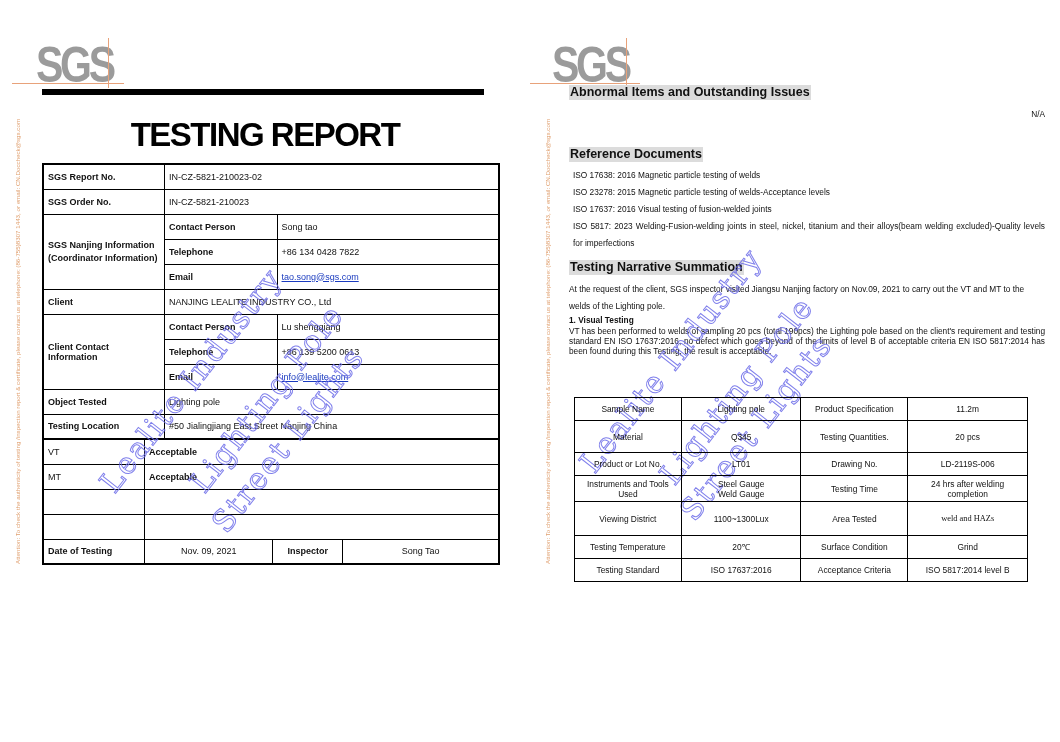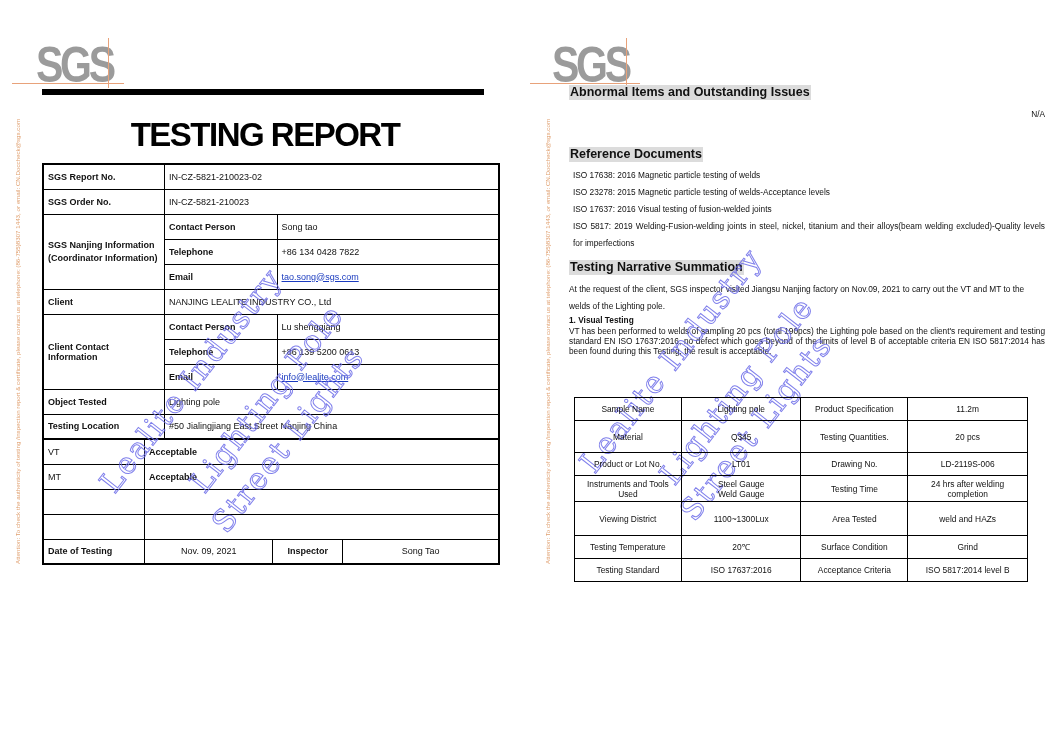--- a/index.html
+++ b/index.html
@@ -208,21 +208,21 @@
   <div class="side-text" style="left:14px;">Attention: To check the authenticity of testing /inspection report &amp; certificate, please contact us at telephone: (86-755)8307 1443, or email: CN.Doccheck@sgs.com</div>
 
   <div class="sec-head" style="top:69px;text-align:right;">Abnormal Items and Outstanding Issues</div>
   <div class="r-text" style="top:90px;text-align:right;">N/A</div>
 
   <div class="sec-head" style="top:131px;">Reference Documents</div>
   <div class="r-text" style="top:151px;">
     <p class="ref-item">ISO 17638: 2016 Magnetic particle testing of welds</p>
     <p class="ref-item">ISO 23278: 2015 Magnetic particle testing of welds-Acceptance levels</p>
     <p class="ref-item">ISO 17637: 2016 Visual testing of fusion-welded joints</p>
-    <p class="ref-item">ISO 5817: 2019 Welding-Fusion-welding joints in steel, nickel, titanium and their alloys(beam welding excluded)-Quality levels for imperfections</p>
+    <p class="ref-item">ISO 5817: 2023 Welding-Fusion-welding joints in steel, nickel, titanium and their alloys(beam welding excluded)-Quality levels for imperfections</p>
   </div>
 
   <div class="sec-head" style="top:244px;">Testing Narrative Summation</div>
   <div class="r-text" style="top:265px;">At the request of the client, SGS inspector visited Jiangsu Nanjing factory on Nov.09, 2021 to carry out the VT and MT to the welds of the Lighting pole.</div>
   <div class="r-text b" style="top:298px; line-height:12px;">1. Visual Testing</div>
   <div class="r-text" style="top:310px; line-height:10px;">
     <p>VT has been performed to welds of sampling 20 pcs (total 190pcs) the Lighting pole based on the client's requirement and testing standard EN ISO 17637:2016, no defect which goes beyond of the limits of level B of acceptable criteria EN ISO 5817:2014 has been found during this Testing, the result is acceptable.</p>
   </div>
 
   <div class="wm" style="left:70px; top:428px;">Lealite Industry</div>
@@ -291,21 +291,21 @@
         <td style="height: 26px; white-space: pre-line;">Instruments and Tools Used</td>
         <td style="height: 26px; white-space: pre-line;">Steel Gauge
 Weld Gauge</td>
         <td style="height: 26px; white-space: pre-line;">Testing Time</td>
         <td style="height: 26px; white-space: pre-line;">24 hrs after welding completion</td>
       </tr>
       <tr>
         <td style="height: 23px; white-space: pre-line;">Viewing District</td>
         <td style="height: 23px; white-space: pre-line;">1100~1300Lux</td>
         <td style="height: 34px; white-space: pre-line;">Area Tested</td>
-        <td style="height: 19px; white-space: pre-line;">weld and HAZs</td>
+        <td style="height: 19px; white-space: pre-line; font-family: Liberation Serif, serif;">weld and HAZs</td>
       </tr>
       <tr>
         <td style="height: 23px; white-space: pre-line;">Testing Temperature</td>
         <td style="height: 23px; white-space: pre-line;">20℃</td>
         <td style="height: 23px; white-space: pre-line;">Surface Condition</td>
         <td style="height: 23px; white-space: pre-line;">Grind</td>
       </tr>
       <tr>
         <td style="height: 23px; white-space: pre-line;">Testing Standard</td>
         <td style="height: 23px; white-space: pre-line;">ISO 17637:2016</td>

